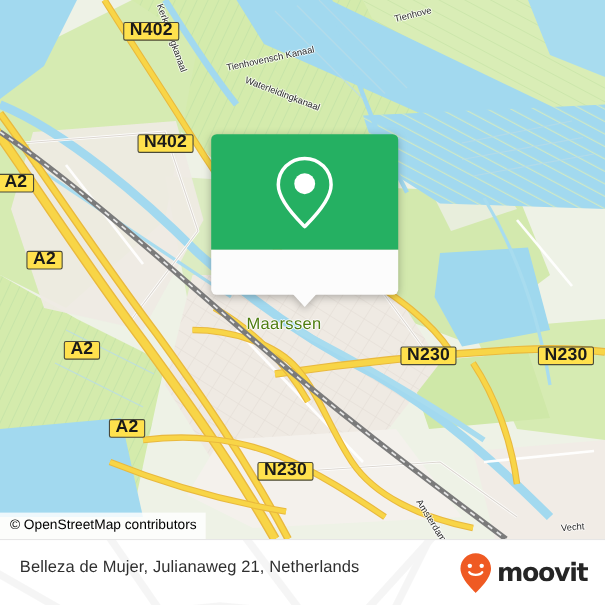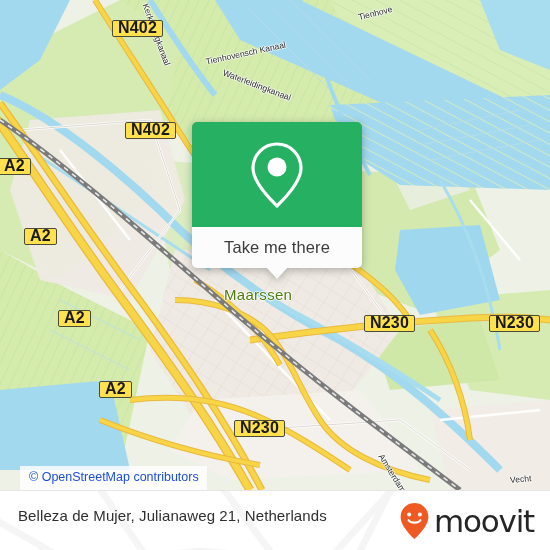--- a/index.html
+++ b/index.html
@@ -63,22 +63,22 @@
     border-left:11px solid transparent;
     border-right:11px solid transparent;
     border-top:12px solid #fcfcfc;
   }
 
   
   .attrib{
     position:absolute;left:0;top:466px;
     background:rgba(255,255,255,.82);
     padding:4px 8px 20px 9px;
-    font-size:12.5px;color:#1d4ed8;
-    z-index:70;white-space:nowrap;margin-left:20px;
+    font-size:12.5px;color:#000000;
+    z-index:70;white-space:nowrap;
   }
 
   
   .footer{
     position:absolute;left:0;top:490px;width:550px;height:60px;
     background:#ffffff;overflow:hidden;
     border-top:1px solid #e6e6e6;
   }
   .footer-wm{
     position:absolute;left:0;top:-40px;width:550px;height:140px;
@@ -87,21 +87,21 @@
   .footer-addr{
     position:absolute;left:18px;top:0;height:48px;
     display:flex;align-items:center;
     font-size:15px;color:#2f2f2f;letter-spacing:.1px;z-index:3;
   }
   .footer-logo{
     position:absolute;right:16px;top:0;height:60px;
     display:flex;align-items:center;gap:4px;z-index:3;
   }
   .footer-logo .word{
-    font-size:31px;font-weight:normal;color:#252525;letter-spacing:-1.2px;
+    font-size:23px;font-weight:bold;color:#252525;letter-spacing:-1.2px;
     font-family:"DejaVu Sans",sans-serif;
     text-align:right;
   }
 </style>
 </head>
 <body>
 
 <div id="page">
 
   <div class="map">
@@ -243,21 +243,20 @@
     </div>
 
     <div class="popup">
       <div class="popup-top">
         <svg width="56" height="70" viewBox="0 0 56 70">
           <path d="M28 4 C14.7 4 4 14.7 4 28 C4 43 22 60 28 66 C34 60 52 43 52 28 C52 14.7 41.3 4 28 4 Z" fill="none" stroke="#ffffff" stroke-width="3.2" stroke-linejoin="round"></path>
           <circle cx="28" cy="27" r="9.5" fill="#ffffff"></circle>
         </svg>
       </div>
       <div class="popup-bottom">
-        <span>Take me there</span>
         <div class="popup-tail"></div>
       </div>
     </div>
 
     <div class="attrib">© OpenStreetMap contributors</div>
   </div>
 
   <div class="footer">
     <svg class="footer-wm" viewBox="0 0 550 140" preserveAspectRatio="none">
       <g stroke="#ededed" stroke-width="7" fill="none">

